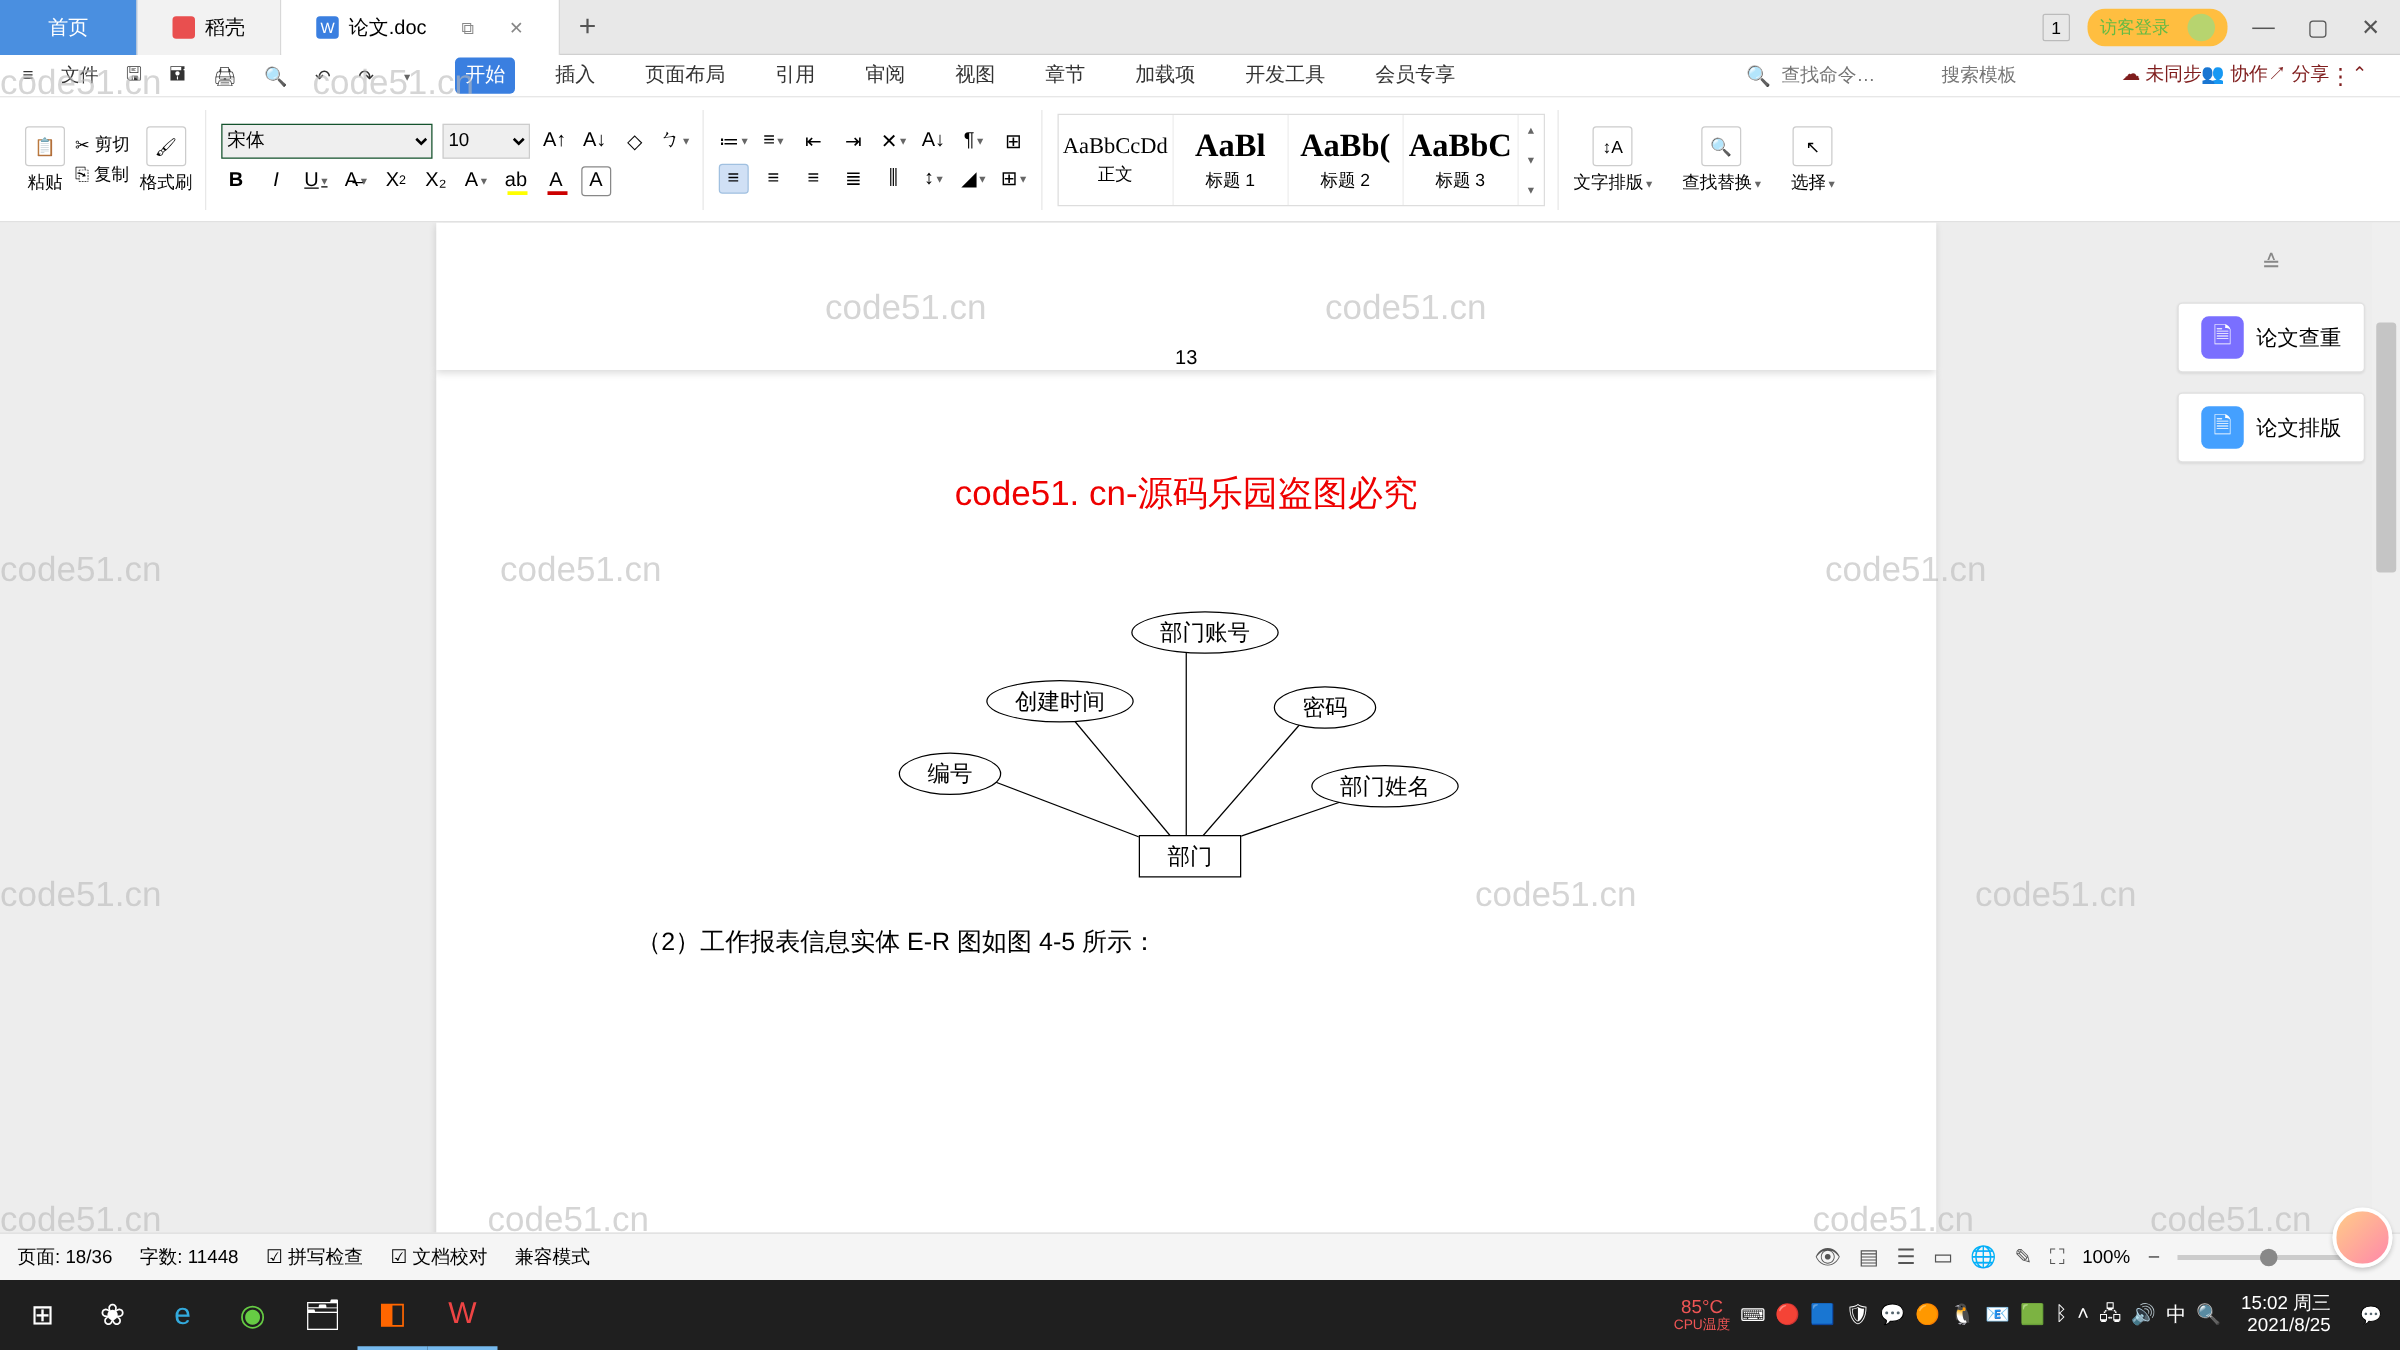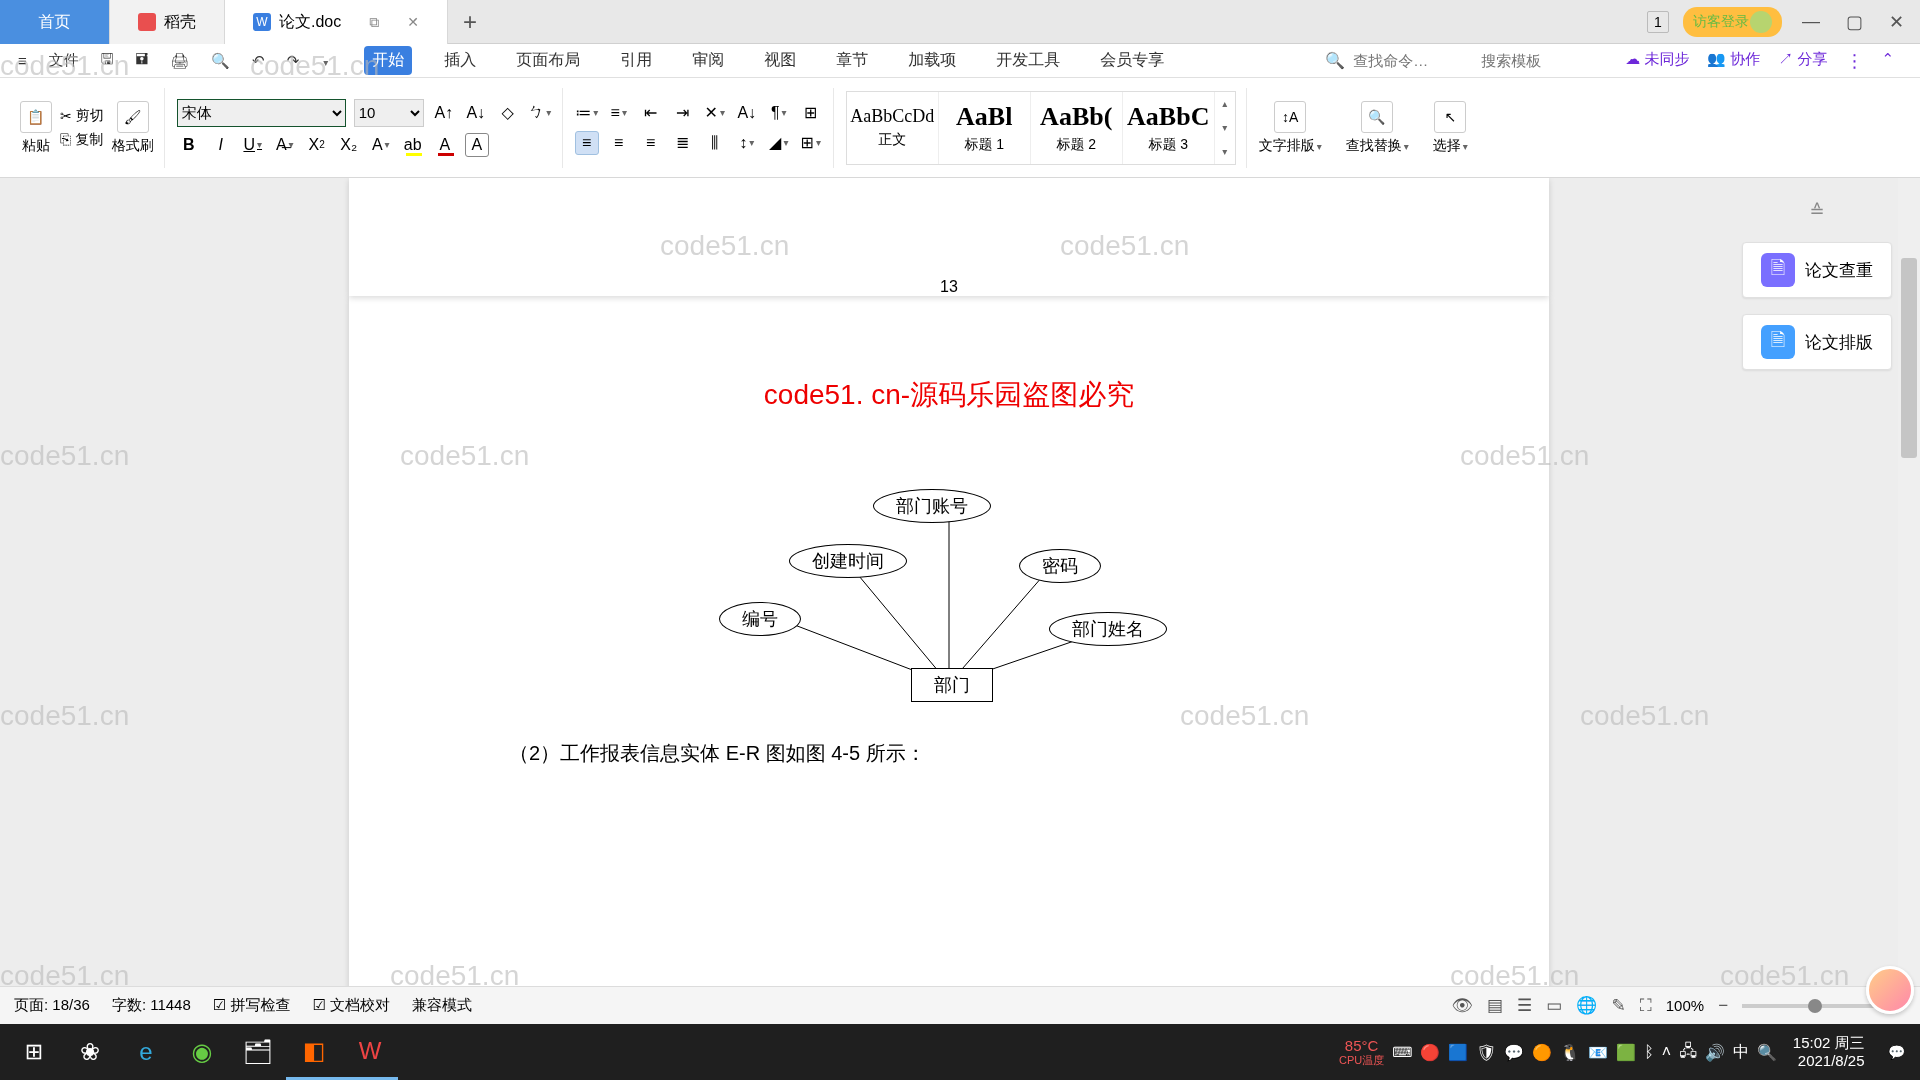--- a/index.html
+++ b/index.html
@@ -13,33 +13,33 @@
 .titlebar { height:44px; background:#e8e8e8; display:flex; align-items:stretch; border-bottom:1px solid #d0d0d0; }
 .tab { height:44px; padding:0 28px; display:flex; align-items:center; gap:8px; font-size:16px; cursor:pointer; border-right:1px solid #d8d8d8; }
 .tab.home { background:#4a8fe0; color:#fff; width:110px; justify-content:center; }
 .tab.active { background:#fff; }
 .tab.docer { background:#f2f2f2; }
 .tab .icon { width:18px; height:18px; display:inline-block; }
 .tab .close, .tab .win { color:#888; font-size:14px; margin-left:20px; }
 .addtab { width:44px; display:flex; align-items:center; justify-content:center; font-size:24px; color:#555; }
 .titlebar-right { margin-left:auto; display:flex; align-items:center; gap:14px; padding-right:10px; }
 .badge1 { border:1px solid #bbb; padding:2px 6px; font-size:14px; border-radius:2px; }
-.guest { background:#ffbe40; color:#6b4; font-size:14px; border-radius:14px; padding:4px 10px; display:flex; align-items:center; gap:1px; }
+.guest { background:#ffbe40; color:#6b4; font-size:14px; border-radius:14px; padding:4px 10px; display:flex; align-items:center; gap:14px; }
 .guest .av { width:22px; height:22px; border-radius:50%; background:#b7d46f; }
 .winbtn { font-size:18px; color:#555; padding:0 6px; cursor:pointer; }
 
 
 .qat { height:34px; background:#fff; display:flex; align-items:center; padding:0 12px; gap:10px; border-bottom:1px solid #e0e0e0; }
 .qat-btn { font-size:15px; color:#333; padding:2px 6px; cursor:pointer; }
 .menu-tabs { display:flex; gap:24px; margin-left:20px; font-size:16px; }
 .menu-tabs .mt { padding:4px 8px; cursor:pointer; border-radius:4px; color:#333; }
 .menu-tabs .mt.active { background:#3a7fe0; color:#fff; }
 .qat .search { margin-left:auto; display:flex; align-items:center; gap:8px; color:#888; }
 .qat .search input { border:none; outline:none; font-size:15px; width:120px; }
-.qat .sync { display:flex; gap:18px; padding:0 14px; color:#6d28d9; font-size:15px; }
+.qat .sync { display:flex; padding:0 14px; color:#7f1d1d; font-size:15px; }
 .qat .ellips { font-size:18px; }
 
 
 .ribbon { height:100px; background:#fff; display:flex; align-items:center; padding:0 10px; border-bottom:1px solid #d8d8d8; gap:2px; }
 .rgroup { display:flex; flex-direction:column; gap:6px; padding:0 10px; border-right:1px solid #e8e8e8; height:80px; justify-content:center; }
 .rgroup.noborder { border-right:none; }
 .rrow { display:flex; align-items:center; gap:8px; }
 .bigbtn { display:flex; flex-direction:column; align-items:center; gap:4px; font-size:14px; }
 .bigbtn .ic { width:32px; height:32px; border:1px solid #ccc; border-radius:3px; display:flex; align-items:center; justify-content:center; }
 .sbtn { font-size:14px; display:flex; align-items:center; gap:4px; }
@@ -304,21 +304,21 @@
         <div class="er">
           <svg class="lines" viewBox="0 0 520 260">
             <line x1="260" y1="230" x2="90" y2="165" stroke="#000"></line>
             <line x1="260" y1="230" x2="160" y2="110" stroke="#000"></line>
             <line x1="260" y1="230" x2="260" y2="55" stroke="#000"></line>
             <line x1="260" y1="230" x2="360" y2="115" stroke="#000"></line>
             <line x1="260" y1="230" x2="420" y2="175" stroke="#000"></line>
           </svg>
           <div class="erbox ell" style="left:30px;top:148px">编号</div>
           <div class="erbox ell" style="left:100px;top:90px">创建时间</div>
-          <div class="erbox ell" style="left:184px;top:35px">部门账号</div>
+          <div class="erbox ell" style="left:216px;top:35px">部门账号</div>
           <div class="erbox ell" style="left:330px;top:95px">密码</div>
           <div class="erbox ell" style="left:360px;top:158px">部门姓名</div>
           <div class="erbox" style="left:222px;top:214px">部门</div>
         </div>
       </div>
       <div class="bodytext">（2）工作报表信息实体 E-R 图如图 4-5 所示：</div>
     </div>
   </div>
 </div>
 

